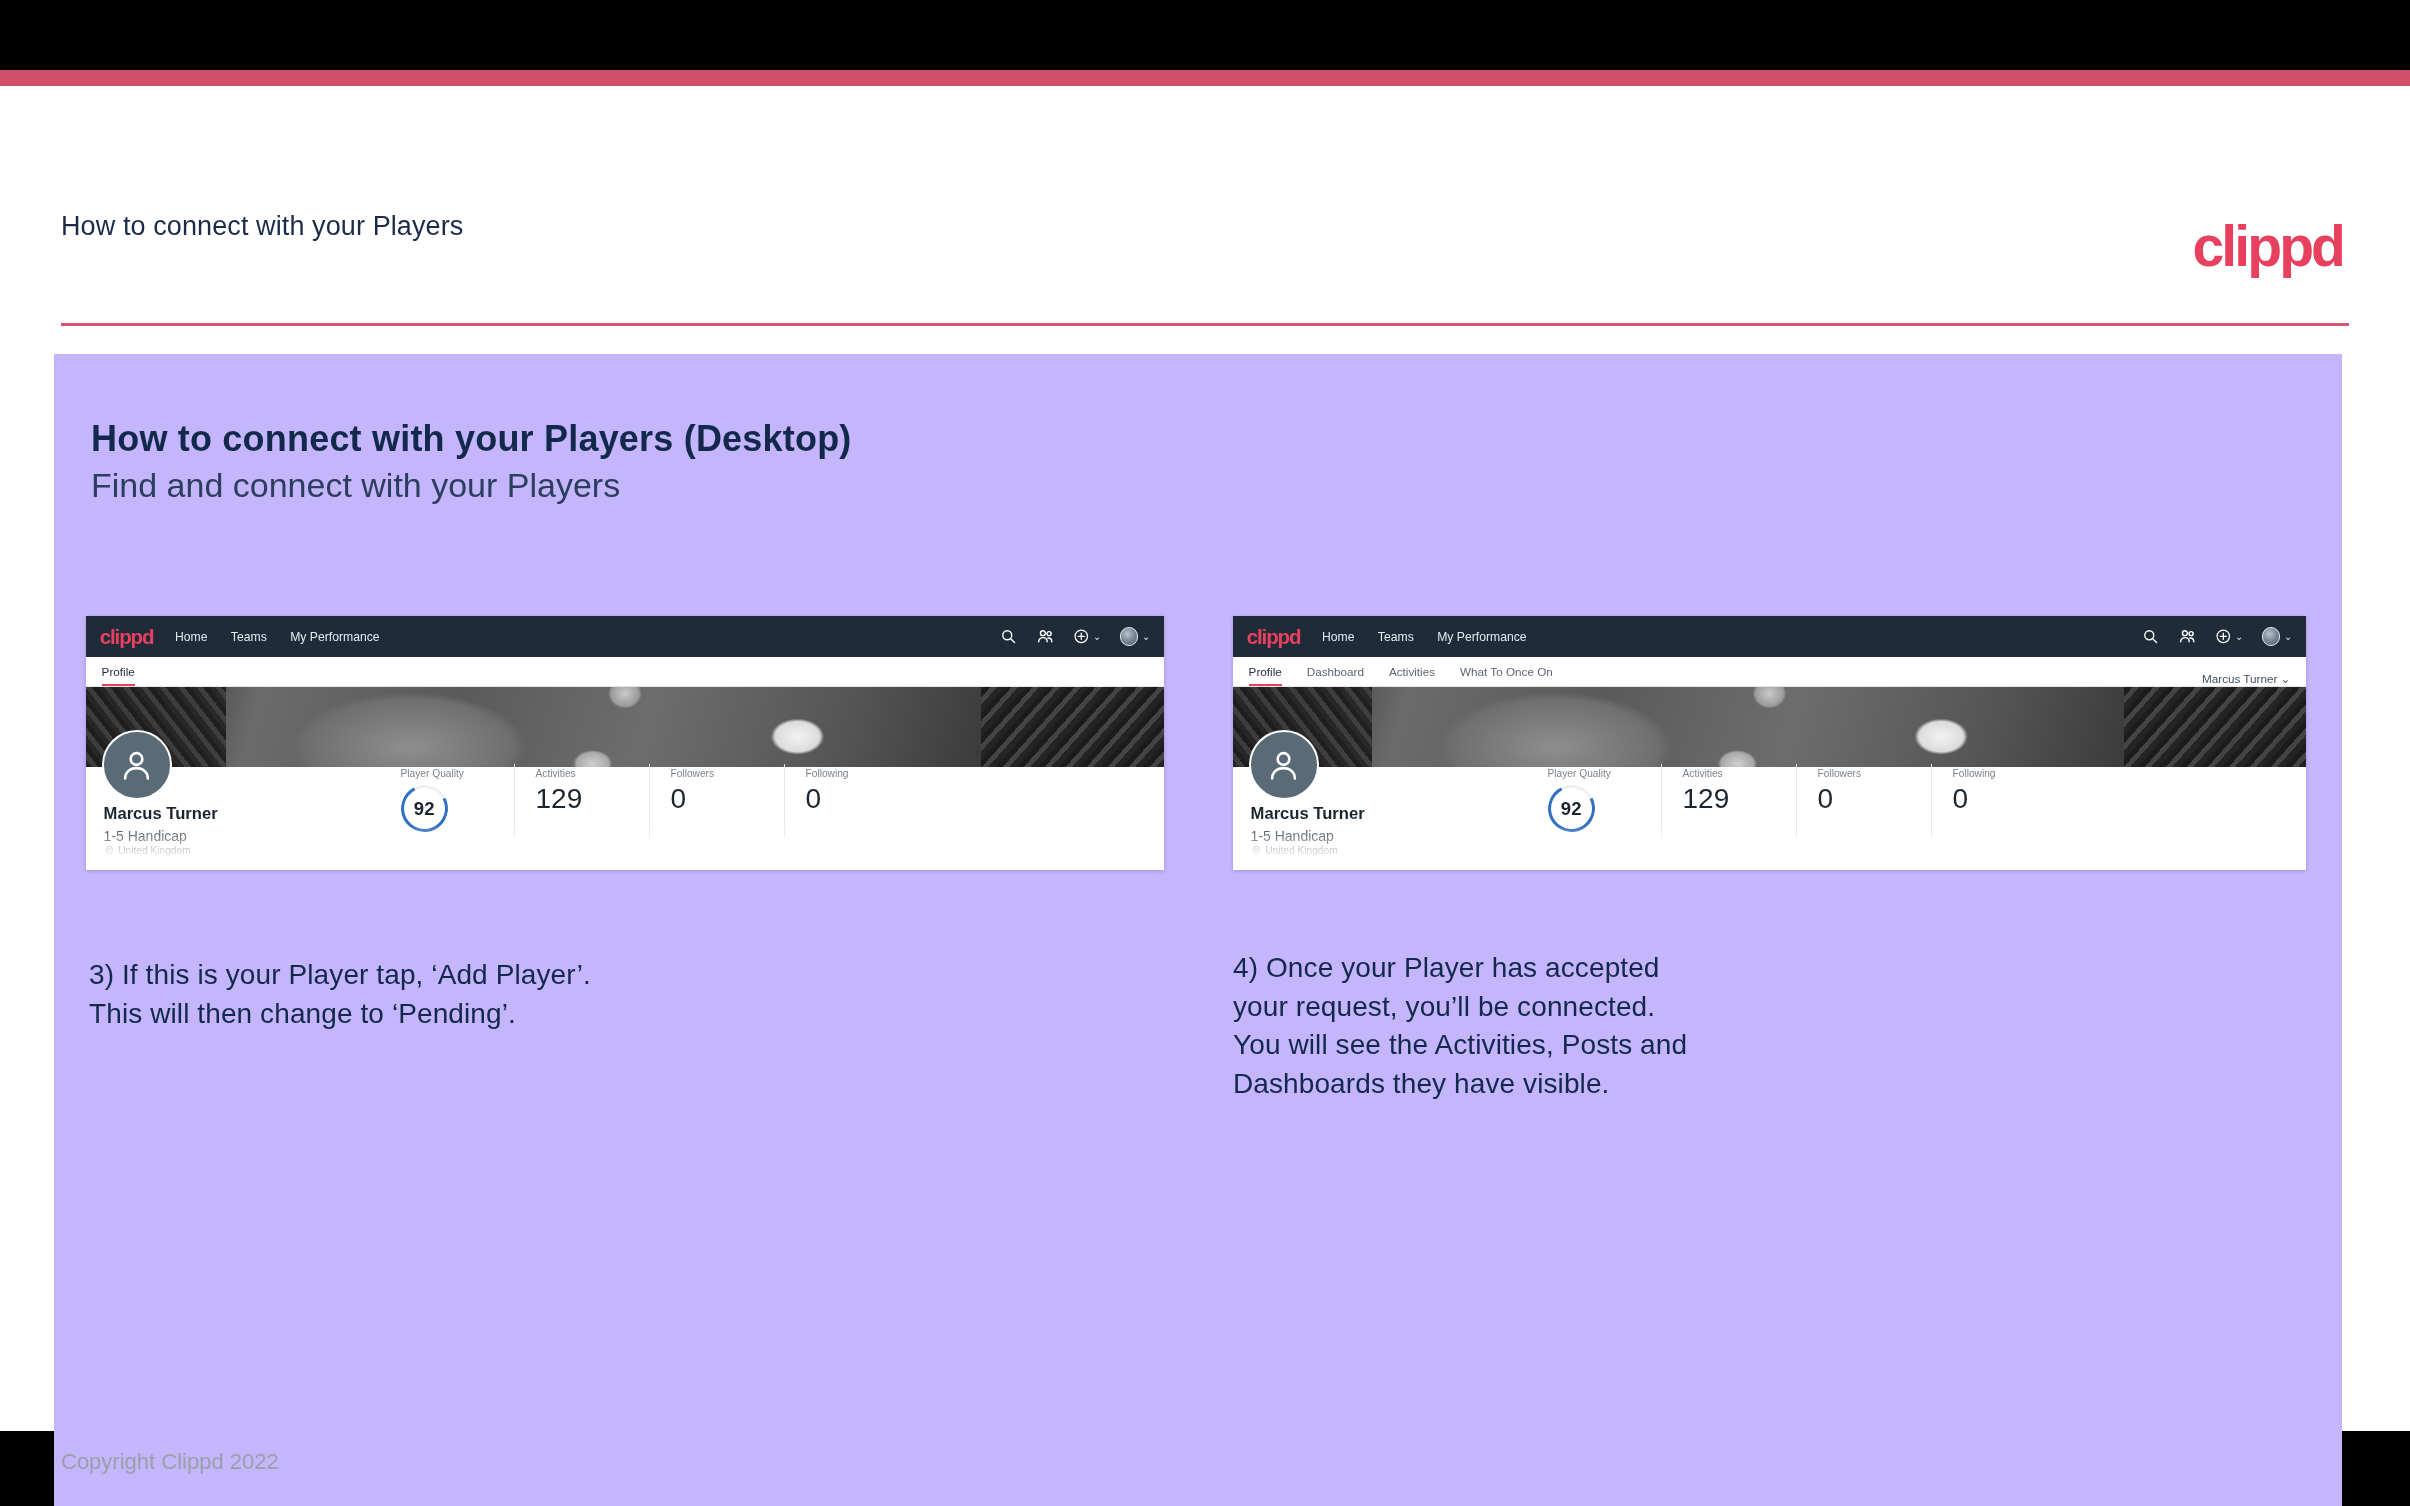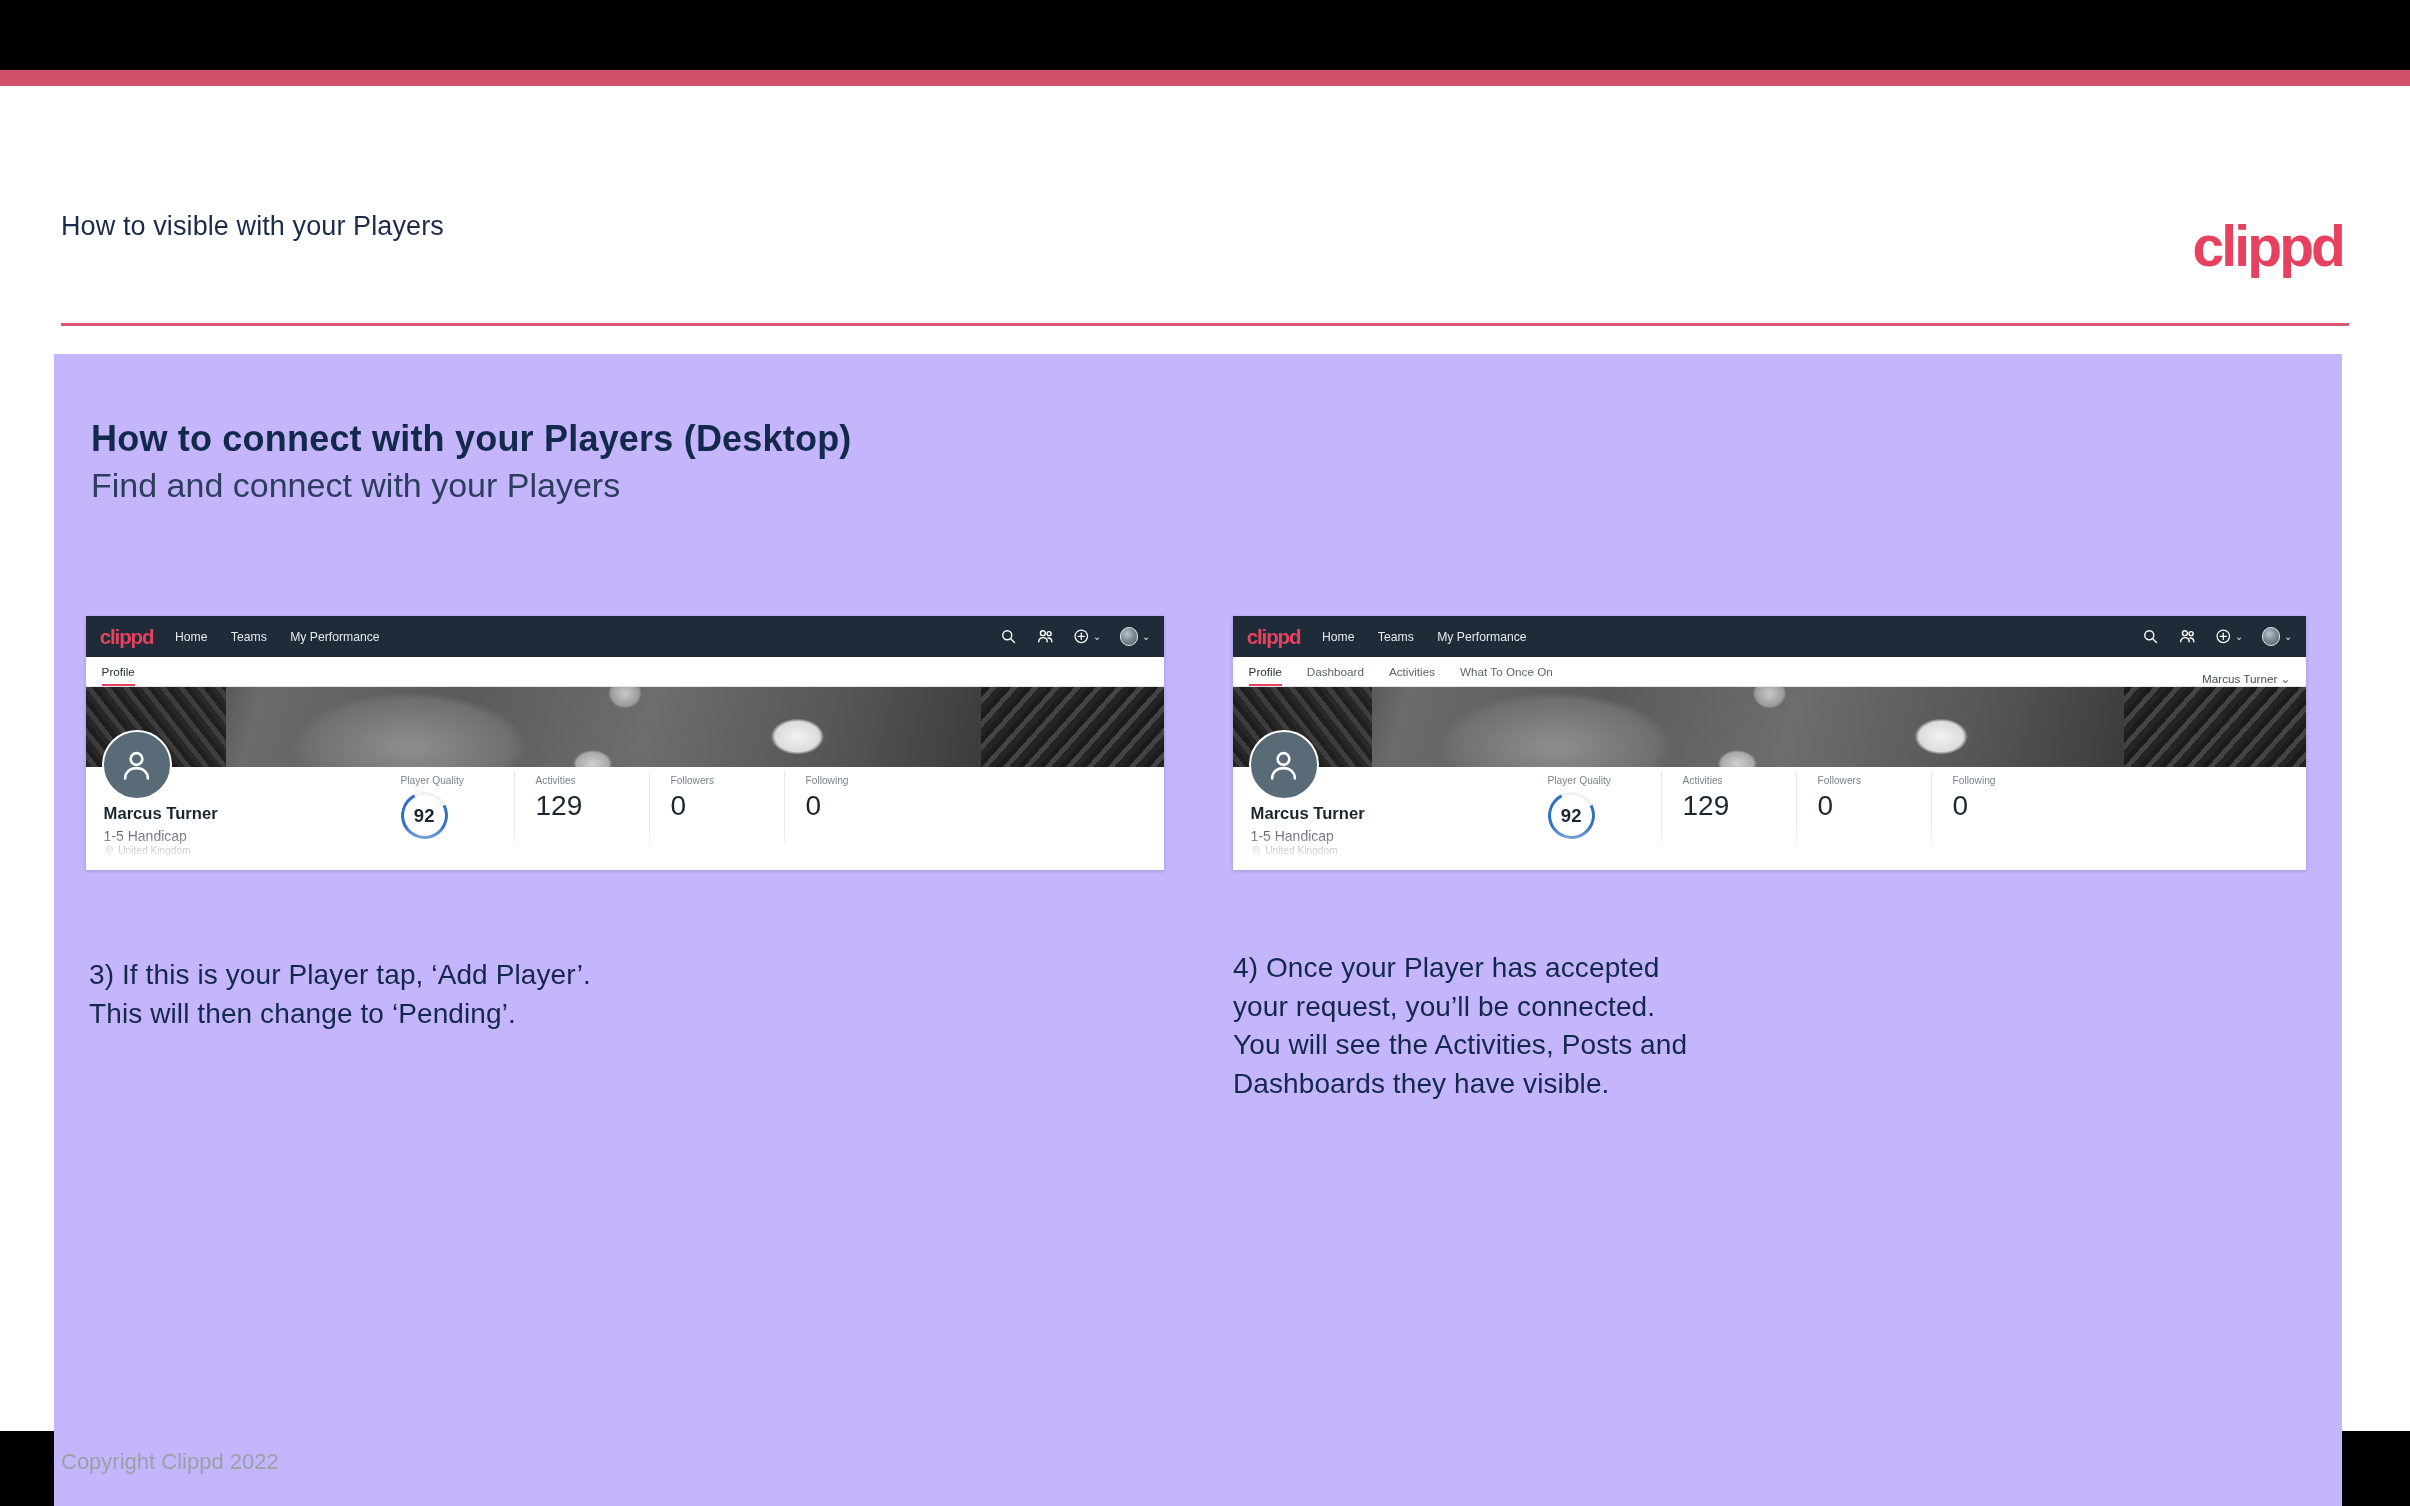--- a/index.html
+++ b/index.html
@@ -134,21 +134,21 @@
   .phand  { position:absolute; left:17.6px; top:49px; font-size:14px; color:#3c4750; white-space:nowrap; }
   .ploc   { position:absolute; left:17.6px; top:66px; font-size:10.2px; color:#6d7780; display:flex; align-items:center; gap:3.9px; white-space:nowrap; }
   .ploc svg { width:10.7px; height:10.7px; }
   .pbtns  { position:absolute; left:17.6px; top:86px; display:flex; gap:6.8px; }
   .pbtn {
     background:#5a6b78; color:#fff; font-size:10.7px; padding:5.9px 10.7px;
     display:flex; align-items:center; gap:8.8px; white-space:nowrap; border-radius:1px;
   }
 
   
-  .stats { flex:1; display:flex; align-items:flex-start; padding-top:8px; }
+  .stats { flex:1; display:flex; align-items:flex-start; padding-top:1px; }
   .stat { position:relative; padding:0 21.5px; min-width:135px; }
   .stat + .stat:before {
     content:""; position:absolute; left:0; top:-3.9px; width:1px; height:74px; background:#e6e8ea;
   }
   .stat-label { font-size:10.2px; color:#7a838c; margin-bottom:5.9px; white-space:nowrap; }
   .stat-value { font-size:28px; font-weight:400; color:#1b2631; line-height:1; }
   .ring {
     width:47px; height:47px; border-radius:50%;
     border:3.4px solid #2f6fc4; border-top-color:#eef1f4;
     display:flex; align-items:center; justify-content:center;
@@ -184,21 +184,21 @@
 </style>
 </head>
 <body>
 
 <div class="band-top"></div>
 <div class="band-accent"></div>
 <div class="band-bottom"></div>
 
 <div class="slide">
 
-  <div class="slide-header-title">How to visible with your Players</div>
+  <div class="slide-header-title">How to connect with your Players</div>
   <div class="brand-logo">clippd</div>
   <div class="header-rule"></div>
 
   <div class="panel">
 
     <div class="panel-title">How to connect with your Players (Desktop)</div>
     <div class="panel-subtitle">Find and connect with your Players</div>
 
     <div class="shot left">
       <div class="shot-inner">

